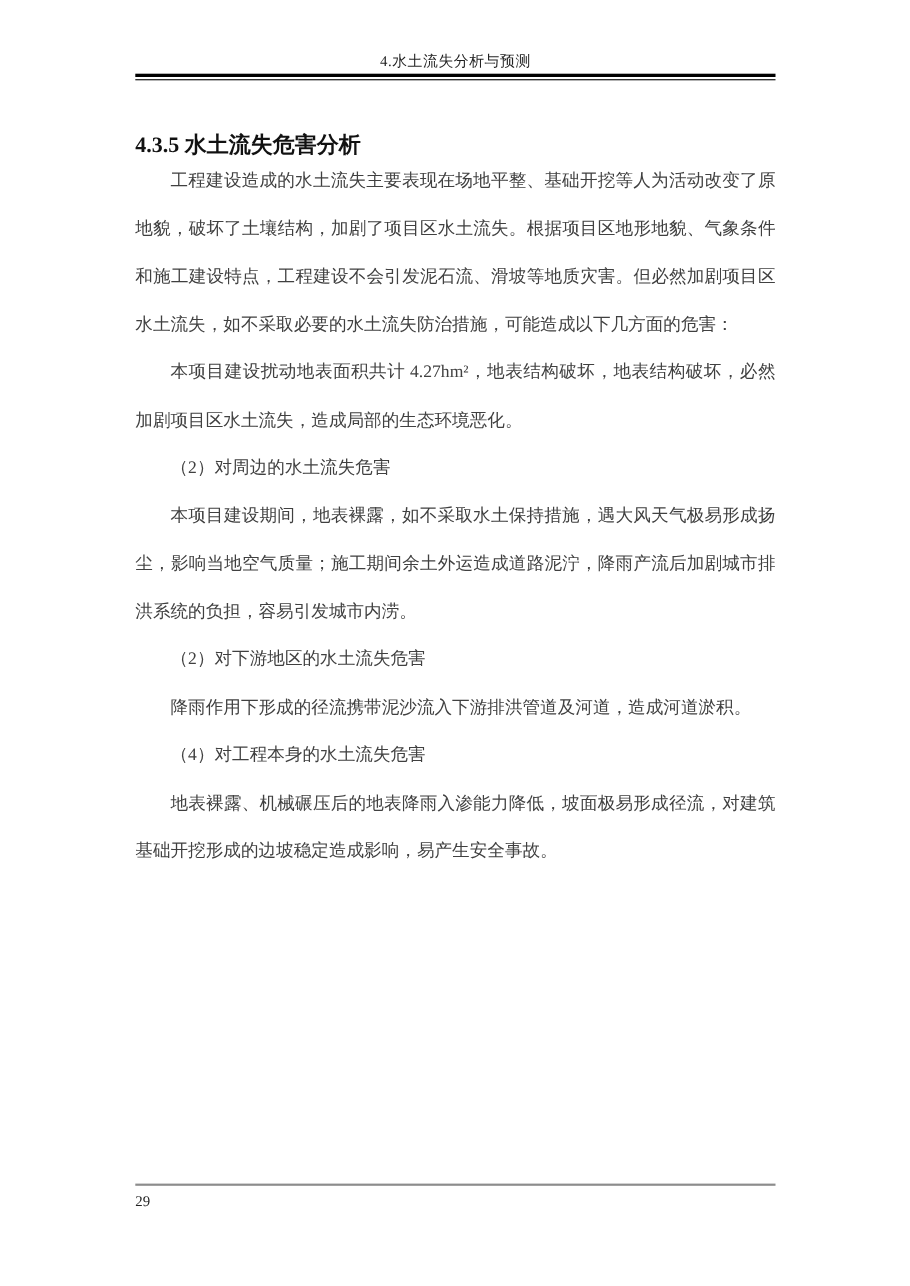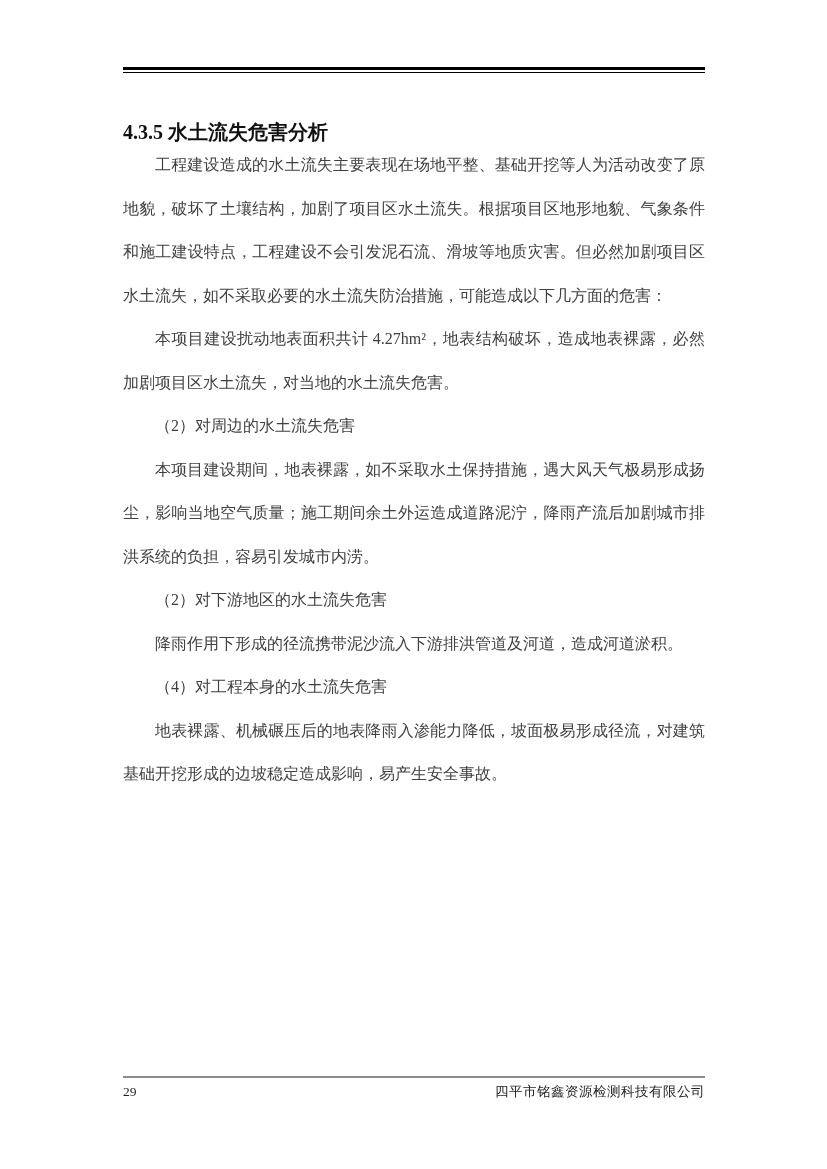--- a/index.html
+++ b/index.html
@@ -91,36 +91,36 @@
     top: 0;
     text-align: right;
     letter-spacing: 0.5px;
   }
 </style>
 </head>
 <body>
 
 <div class="sheet">
 
+  <div class="header-title">4.水土流失分析与预测</div>
 
   <div class="header-rule"></div>
 
   <h2 class="section-heading">4.3.5 水土流失危害分析</h2>
 
   <div class="body-text">
     <p>工程建设造成的水土流失主要表现在场地平整、基础开挖等人为活动改变了原地貌，破坏了土壤结构，加剧了项目区水土流失。根据项目区地形地貌、气象条件和施工建设特点，工程建设不会引发泥石流、滑坡等地质灾害。但必然加剧项目区水土流失，如不采取必要的水土流失防治措施，可能造成以下几方面的危害：</p>
-    <p>本项目建设扰动地表面积共计 4.27hm²，地表结构破坏，造成地表裸露，必然加剧项目区水土流失，对当地的水土流失危害。</p>
+    <p>本项目建设扰动地表面积共计 4.27hm²，地表结构破坏，地表结构破坏，必然加剧项目区水土流失，造成局部的生态环境恶化。</p>
     <p>（2）对周边的水土流失危害</p>
     <p>本项目建设期间，地表裸露，如不采取水土保持措施，遇大风天气极易形成扬尘，影响当地空气质量；施工期间余土外运造成道路泥泞，降雨产流后加剧城市排洪系统的负担，容易引发城市内涝。</p>
     <p>（2）对下游地区的水土流失危害</p>
     <p>降雨作用下形成的径流携带泥沙流入下游排洪管道及河道，造成河道淤积。</p>
     <p>（4）对工程本身的水土流失危害</p>
     <p>地表裸露、机械碾压后的地表降雨入渗能力降低，坡面极易形成径流，对建筑基础开挖形成的边坡稳定造成影响，易产生安全事故。</p>
   </div>
 
   <div class="footer-rule"></div>
 
   <div class="footer-line">
     <span class="page-number">29</span>
-    <span class="footer-company">四平市铭鑫资源检测科技有限公司</span>
   </div>
 
 </div>
 
 </body></html>

